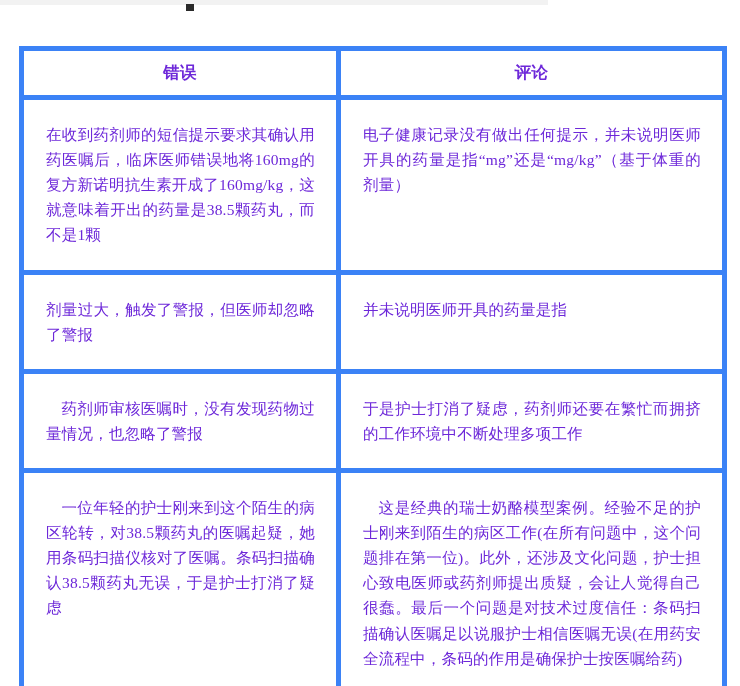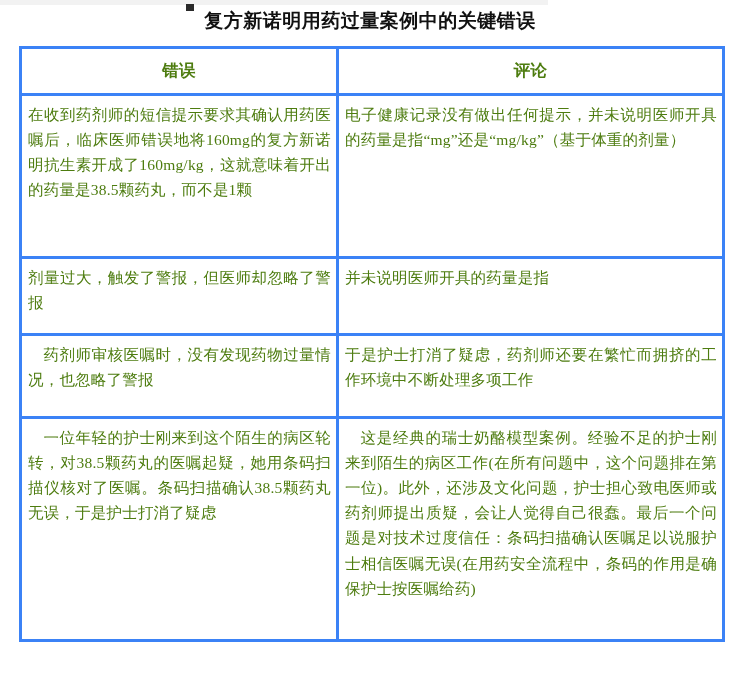--- a/index.html
+++ b/index.html
@@ -52,43 +52,43 @@
   table.main-table {
     position: absolute;
     top: 46px;
     left: 19px;
     width: 703px;
     border-collapse: collapse;
     table-layout: fixed;
     background: #ffffff;
   }
   table.main-table td, table.main-table th {
-    border: 3px solid #3b82f6;
+    border: 5px solid #3b82f6;
     vertical-align: top;
     padding: 6px 5px 6px 6px;
     font-size: 15.5px;
     line-height: 1.62;
     font-family: "Liberation Serif", "DejaVu Serif", serif;
-    color: #4d7c0f;
+    color: #6d28d9;
     letter-spacing: 0.2px;
     text-align: left;
   }
   table.main-table th {
     text-align: center;
     font-weight: bold;
     font-size: 16.5px;
     height: 36px;
     vertical-align: middle;
     padding: 4px;
   }
   .col-error { width: 317px; }
   .col-comment { width: 386px; }
 
   .cell-p {
-    margin: 0;
+    margin: 16px;
     text-align: justify;
     text-justify: inter-ideograph;
     font-family: Liberation Serif, serif;
   }
   .row-1 td { height: 148px; }
   .row-2 td { height: 62px; }
   .row-3 td { height: 68px; }
   .row-4 td { height: 62px; }
   .row-5 td { height: 208px; }
 
@@ -121,21 +121,20 @@
   }
 </style>
 </head>
 <body>
 
 <div class="page">
 
   <div class="top-band"></div>
   <div class="top-artifact"></div>
 
-  <div class="doc-title">复方新诺明用药过量案例中的关键错误</div>
 
   <table class="main-table">
     <colgroup>
       <col class="col-error">
       <col class="col-comment">
     </colgroup>
     <thead>
       <tr>
         <th>错误</th>
         <th>评论</th>

